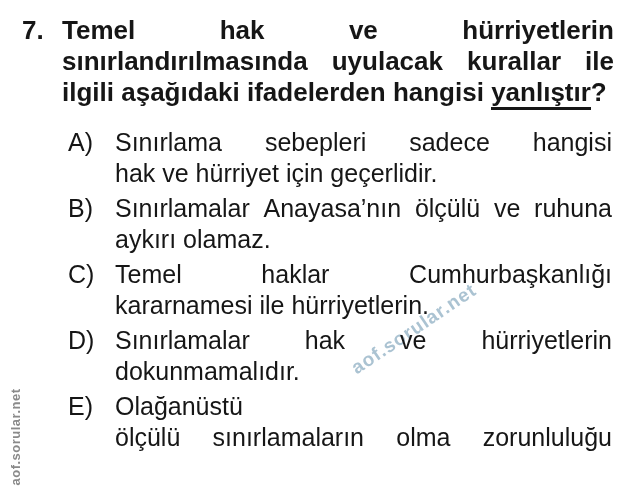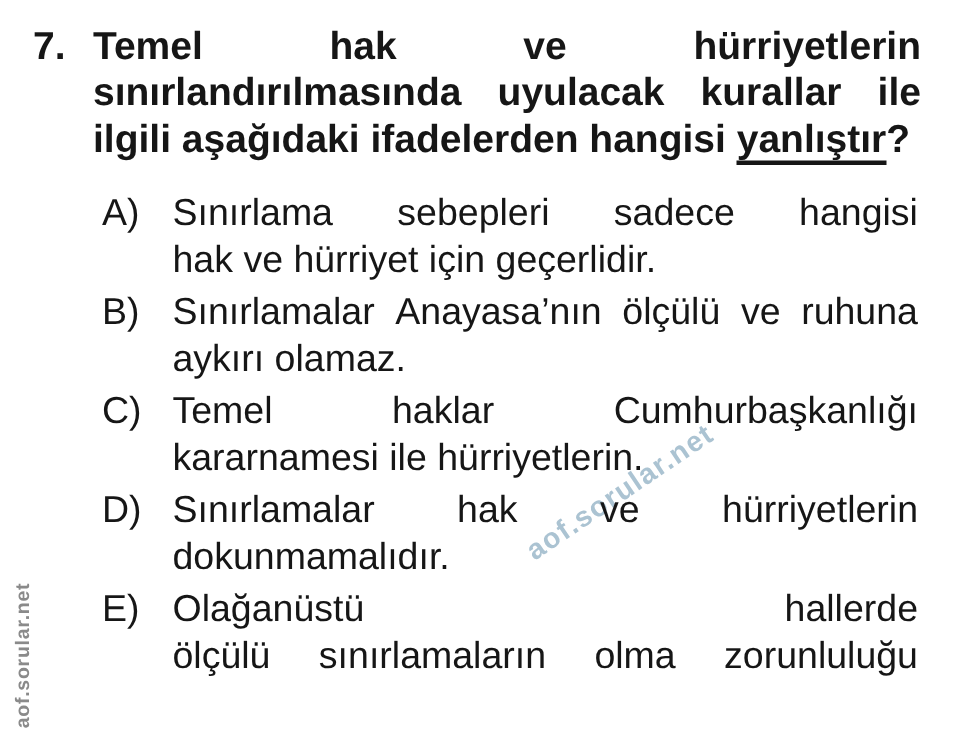--- a/index.html
+++ b/index.html
@@ -189,21 +189,20 @@
             </div>
           <div class="line">dokunmamalıdır.</div>
         </div>
       </div>
 
       <div class="option">
         <div class="letter">E)</div>
         <div class="otext">
           <div class="line justify flexline">
               <span>Olağanüstü</span>
-              <span>hallerde</span>
             </div>
           <div class="line justify flexline">
               <span>ölçülü</span>
               <span>sınırlamaların</span>
               <span>olma</span>
               <span>zorunluluğu</span>
             </div>
         </div>
       </div>
 

